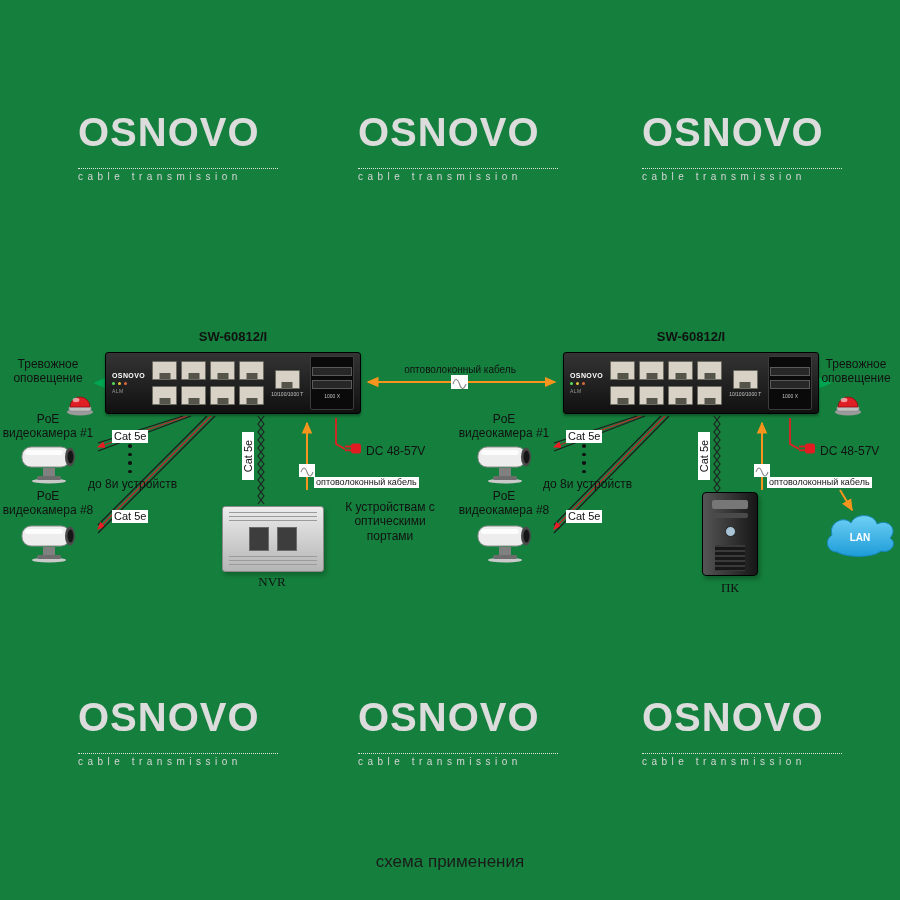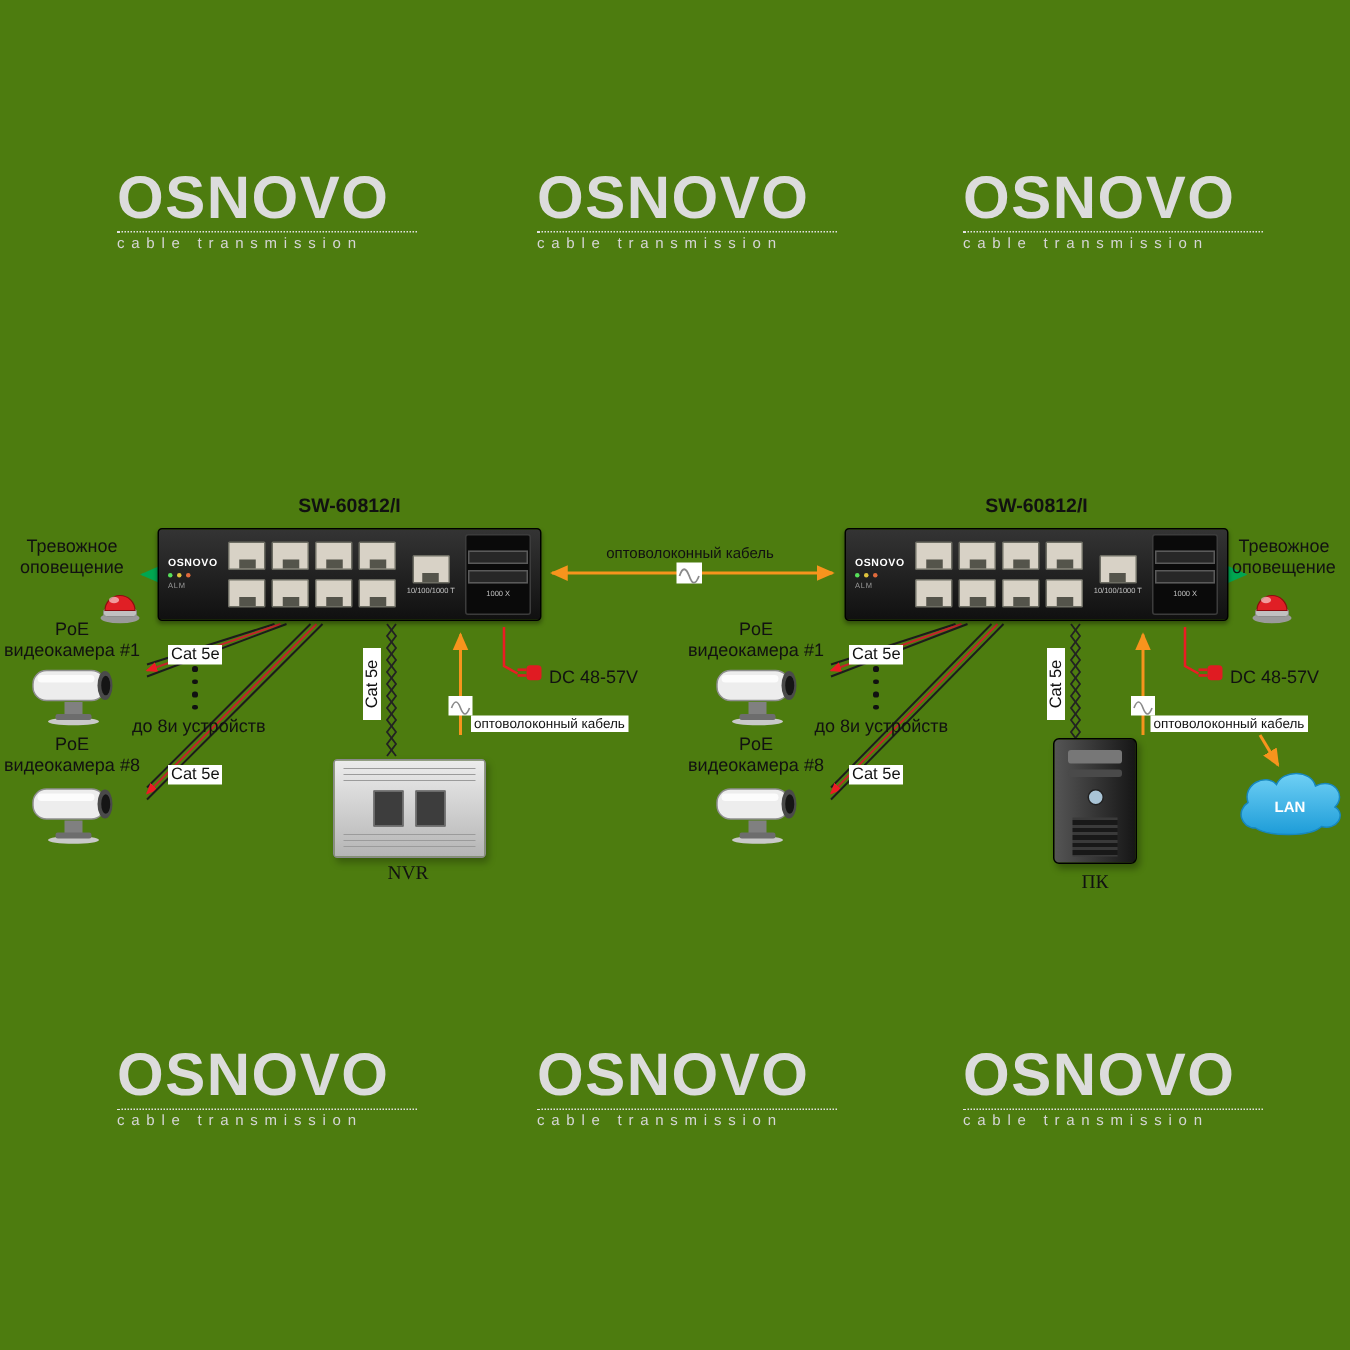--- a/index.html
+++ b/index.html
@@ -1,21 +1,21 @@
 <!DOCTYPE html>
 <html><head>
 <meta charset="utf-8">
 <style>
   html,body{margin:0;padding:0;background:#fff;}
-  .canvas{position:relative;width:900px;height:900px;background:#4d7c0f;overflow:hidden;
+  .canvas{position:relative;width:900px;height:900px;background:#15803d;overflow:hidden;
           font-family:"Liberation Sans",sans-serif;color:#111;}
   
   .wm{position:absolute;width:200px;z-index:0;user-select:none;}
   .wm-brand{font-size:40px;font-weight:bold;letter-spacing:1px;color:#dcdcdc;line-height:1;}
-  .wm-sub{font-size:10px;letter-spacing:4.5px;color:#d6d6d6;margin-top:2px;border-top:1px dotted #e2e2e2;
+  .wm-sub{font-size:10px;letter-spacing:4.5px;color:#d6d6d6;margin-top:16px;border-top:1px dotted #e2e2e2;
           padding-top:2px;white-space:nowrap;}
   
   .wires{position:absolute;left:0;top:0;z-index:1;pointer-events:none;}
   
   .lbl{position:absolute;z-index:3;font-size:12px;line-height:1.2;text-align:center;color:#111;}
   .nw{white-space:nowrap;}
   .wbg{background:#fff;padding:0 2px;}
   .f9{font-size:9px;}
   .f10{font-size:10px;}
   .f11{font-size:11px;}
@@ -320,20 +320,21 @@
     <ellipse cx="51.5" cy="17" rx="3" ry="6.5" fill="#151515"></ellipse>
   </svg>
   <div class="lbl f11 wbg nw" style="left:566px;top:510px">Cat 5e</div>
 
   <div class="vlabel wbg nw" style="left:224px;top:450px;width:44px">Cat 5e</div>
   <div class="vlabel wbg nw" style="left:680px;top:450px;width:44px">Cat 5e</div>
 
   <div class="lbl f10 nw" style="left:402px;top:364px;width:116px">оптоволоконный кабель</div>
   <div class="lbl f9 wbg nw" style="left:314px;top:477px">оптоволоконный кабель</div>
   <div class="lbl f9 wbg nw" style="left:767px;top:477px">оптоволоконный кабель</div>
+  <div class="lbl" style="left:336px;top:500px;width:108px">К устройствам с оптическими портами</div>
 
   <svg class="dev" style="left:344px;top:442px" width="19" height="13" viewBox="0 0 19 13">
     <rect x="7" y="1.5" width="10" height="10" rx="2.5" fill="#e01b22"></rect>
     <rect x="1" y="3.6" width="6" height="1.8" fill="#e01b22"></rect>
     <rect x="1" y="7.4" width="6" height="1.8" fill="#e01b22"></rect>
   </svg>
   <div class="lbl nw" style="left:366px;top:444px">DC 48-57V</div>
   <svg class="dev" style="left:798px;top:442px" width="19" height="13" viewBox="0 0 19 13">
     <rect x="7" y="1.5" width="10" height="10" rx="2.5" fill="#e01b22"></rect>
     <rect x="1" y="3.6" width="6" height="1.8" fill="#e01b22"></rect>
@@ -359,13 +360,14 @@
     <defs>
       <linearGradient id="cloudg" x1="0" y1="0" x2="0" y2="1">
         <stop offset="0" stop-color="#6fd0f5"></stop>
           <stop offset="1" stop-color="#1d9cd8"></stop>
       </linearGradient>
     </defs>
     <path d="M15,42 C5,42 2,30 10,25 C6,13 22,5 29,13 C33,3 52,3 55,14 C67,8 76,20 68,28 C76,33 69,44 59,41 C52,48 24,48 15,42 Z" fill="url(#cloudg)" stroke="#1787bd" stroke-width="1"></path>
     <text x="38" y="31" font-size="10" font-weight="bold" fill="#ffffff" text-anchor="middle" font-family="Liberation Sans, sans-serif">LAN</text>
   </svg>
 
+  <div class="caption">схема применения</div>
 </div>
 
 </body></html>

